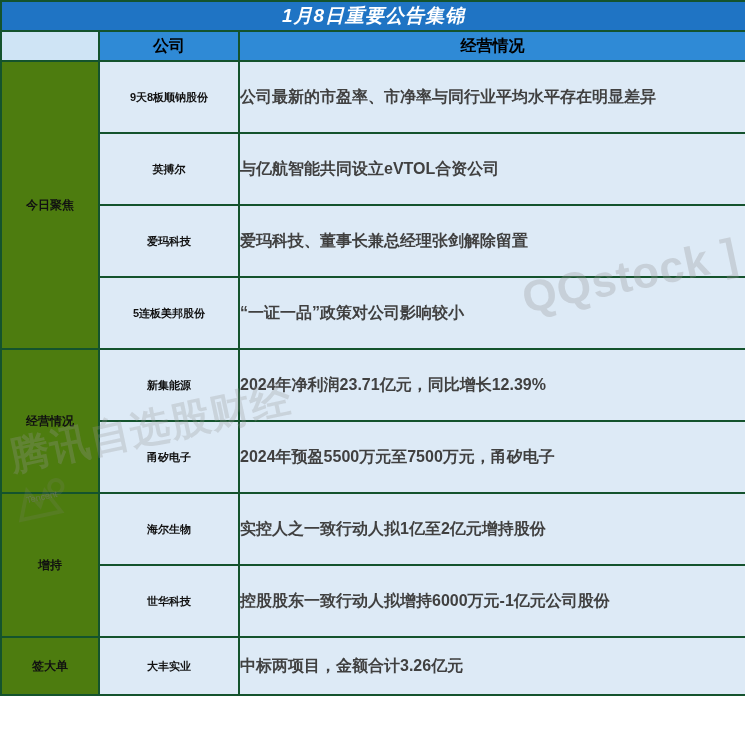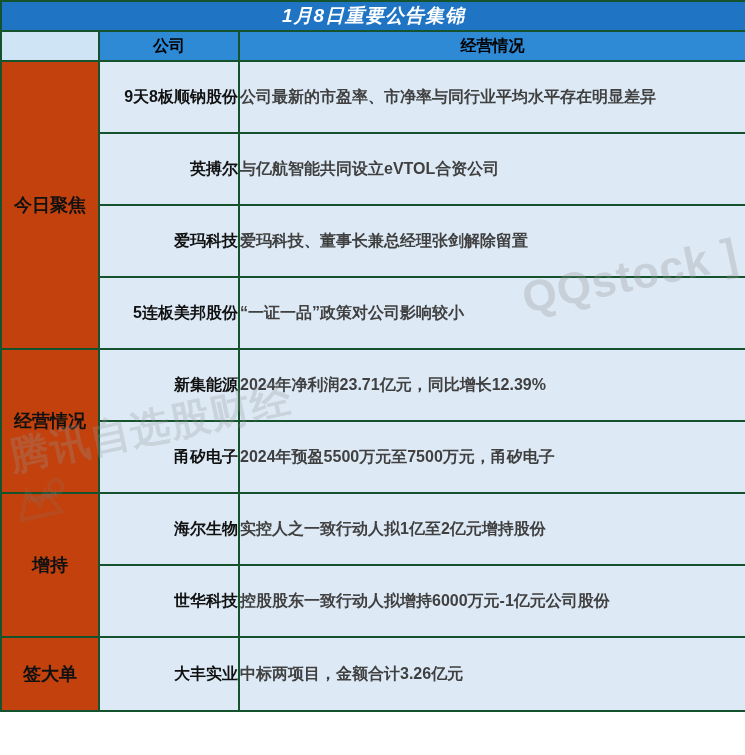--- a/index.html
+++ b/index.html
@@ -99,51 +99,51 @@
     font-size: 16px;
     font-weight: bold;
     text-align: center;
     height: 28px;
   }
   .hdr-blank {
     background: #cfe4f5;
     height: 28px;
   }
   .cat-cell {
-    background: #c2410c;
+    background: #4d7c0f;
     color: #111111;
-    font-size: 18px;
+    font-size: 12px;
     font-weight: bold;
     text-align: center;
     vertical-align: middle;
   }
   .comp-cell {
     background: #ddeaf6;
     color: #111111;
-    font-size: 16px;
-    font-weight: bold;
-    text-align: right;
+    font-size: 11px;
+    font-weight: bold;
+    text-align: center;
     vertical-align: middle;
     padding: 4px 6px;
     line-height: 1.35;
   }
   .content-cell {
     background: #ddeaf6;
     color: #404040;
     font-size: 16px;
     font-weight: bold;
     text-align: left;
     vertical-align: middle;
     padding: 6px 10px;
     line-height: 1.4;
   }
   .row-h-focus { height: 72px; }
   .row-h-op    { height: 72px; }
   .row-h-inc   { height: 72px; }
-  .row-h-big   { height: 74px; }
+  .row-h-big   { height: 58px; }
   .bottom-strip {
     position: absolute;
     left: 0;
     bottom: 0;
     width: 745px;
     height: 10px;
     background: #ffffff;
     z-index: 2;
   }
 </style>

